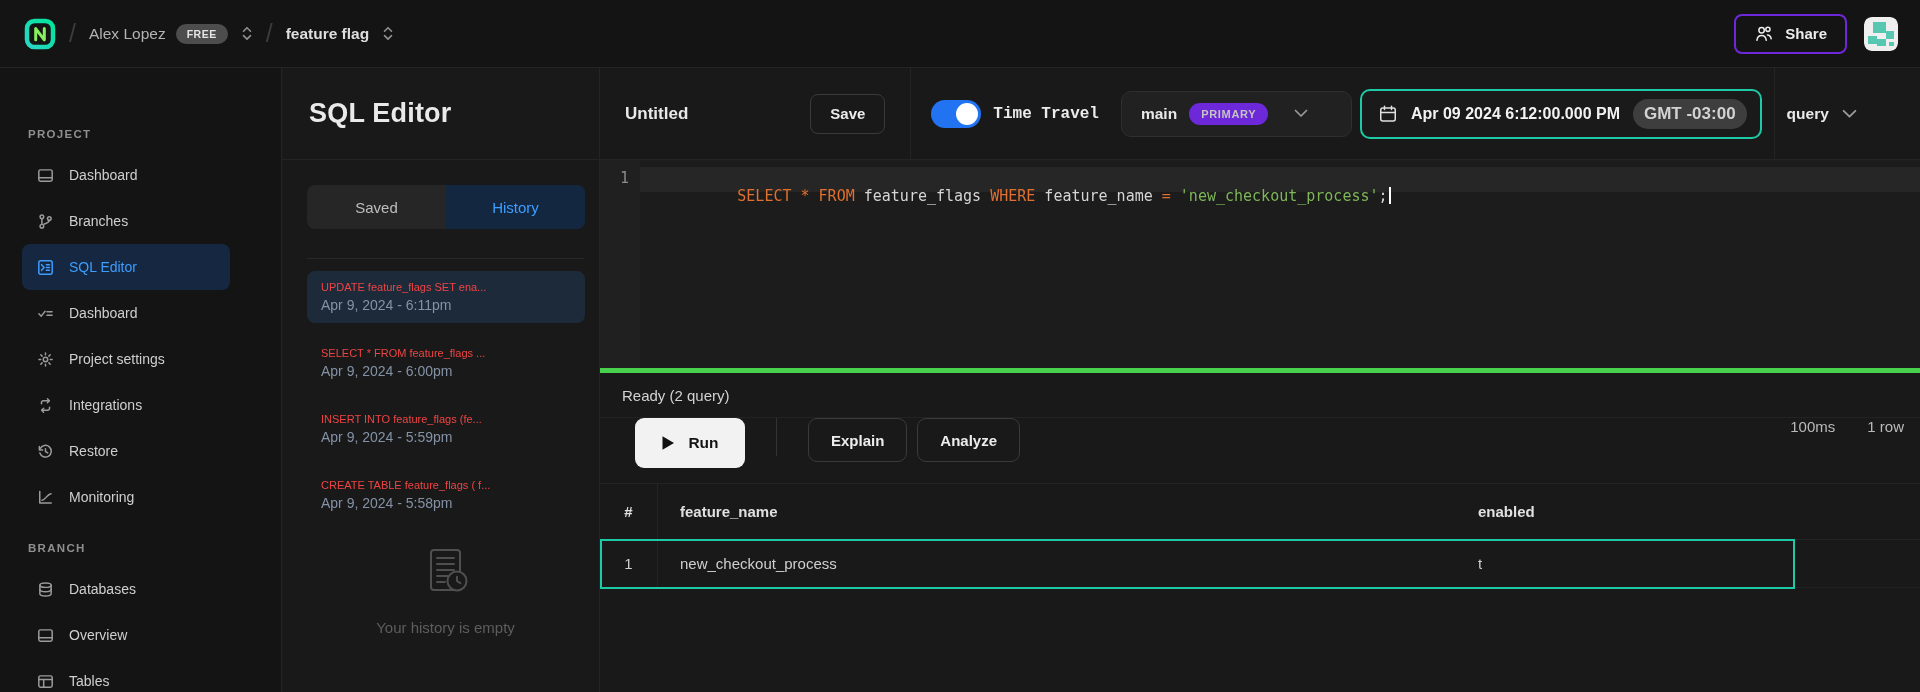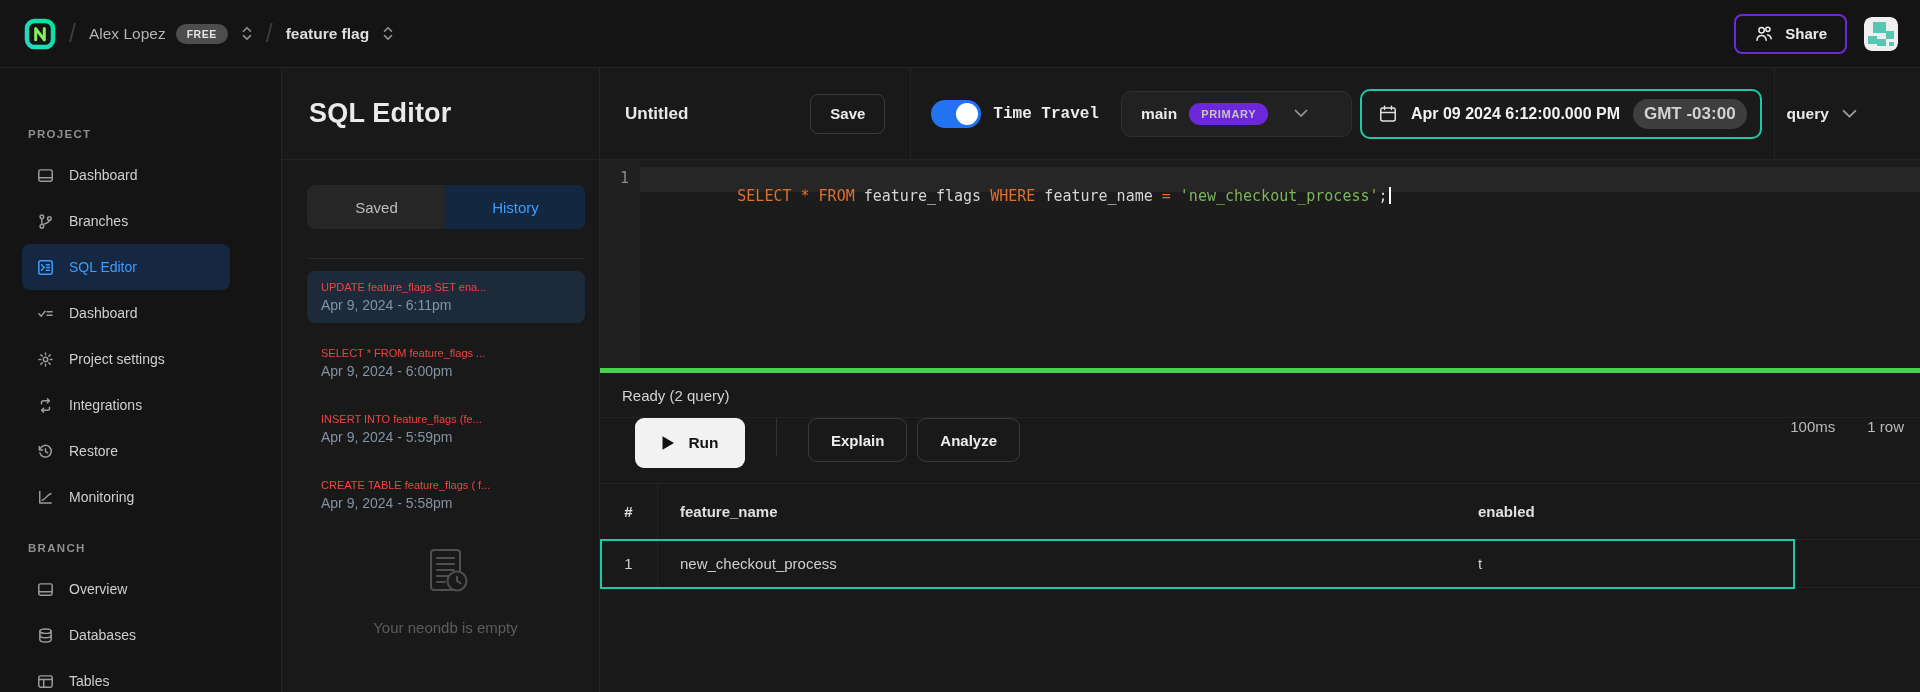--- a/index.html
+++ b/index.html
@@ -274,35 +274,35 @@
               </svg>
             </span>
             <span class="nav-label">Monitoring</span>
           </div>
         </div>
         <div class="nav-section">
           <div class="nav-section-label">BRANCH</div>
           <div class="nav-item">
             <span class="nav-icon">
               <svg width="17" height="17" viewBox="0 0 16 16" fill="none" stroke="currentColor" stroke-width="1.4" stroke-linecap="round" stroke-linejoin="round">
-                <rect x="1.7" y="2.7" width="12.6" height="10.6" rx="1.6"></rect>
-                <path d="M1.7 10.2h12.6"></path>
-              </svg>
-            </span>
-            <span class="nav-label">Overview</span>
-          </div>
-          <div class="nav-item">
-            <span class="nav-icon">
-              <svg width="17" height="17" viewBox="0 0 16 16" fill="none" stroke="currentColor" stroke-width="1.4" stroke-linecap="round" stroke-linejoin="round">
                 <ellipse cx="8" cy="3.9" rx="5.3" ry="2.1"></ellipse>
                 <path d="M2.7 3.9v8.2c0 1.2 2.4 2.1 5.3 2.1s5.3-.9 5.3-2.1V3.9"></path>
                 <path d="M2.7 8c0 1.2 2.4 2.1 5.3 2.1S13.3 9.2 13.3 8"></path>
               </svg>
             </span>
             <span class="nav-label">Databases</span>
+          </div>
+          <div class="nav-item">
+            <span class="nav-icon">
+              <svg width="17" height="17" viewBox="0 0 16 16" fill="none" stroke="currentColor" stroke-width="1.4" stroke-linecap="round" stroke-linejoin="round">
+                <rect x="1.7" y="2.7" width="12.6" height="10.6" rx="1.6"></rect>
+                <path d="M1.7 10.2h12.6"></path>
+              </svg>
+            </span>
+            <span class="nav-label">Overview</span>
           </div>
           <div class="nav-item">
             <span class="nav-icon">
               <svg width="17" height="17" viewBox="0 0 16 16" fill="none" stroke="currentColor" stroke-width="1.4" stroke-linecap="round" stroke-linejoin="round">
                 <rect x="1.7" y="2.7" width="12.6" height="10.6" rx="1.6"></rect>
                 <path d="M1.7 6.2h12.6M6.3 6.2v7.1"></path>
               </svg>
             </span>
             <span class="nav-label">Tables</span>
           </div>
@@ -340,21 +340,21 @@
         <div class="empty-state">
           <span>
             <svg width="62" height="62" viewBox="0 0 62 62" fill="none" stroke="#4f4f4f" stroke-width="2" stroke-linecap="round">
               <rect x="16" y="7" width="29" height="40" rx="3"></rect>
               <path d="M22 15h17M22 21h17M22 27h17M22 33h11M22 39h8"></path>
               <circle cx="42" cy="38" r="9.5" fill="#191919" stroke="none"></circle>
               <circle cx="42" cy="38" r="9.5"></circle>
               <path d="M42 33.8V38l3.4 2.2"></path>
             </svg>
           </span>
-          <div class="empty-text">Your neondb is empty</div>
+          <div class="empty-text">Your history is empty</div>
         </div>
       </div>
     </aside>
 
     <section class="editor-col">
 
       <div class="toolbar">
         <span class="doc-title">Untitled</span>
         <button class="save-btn">Save</button>
         <span class="tb-divider"></span>

